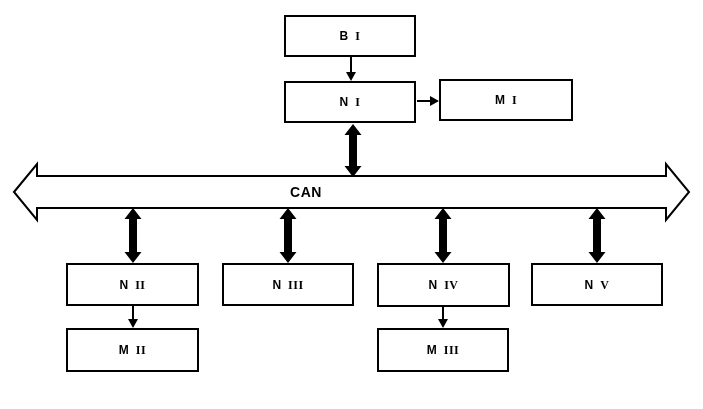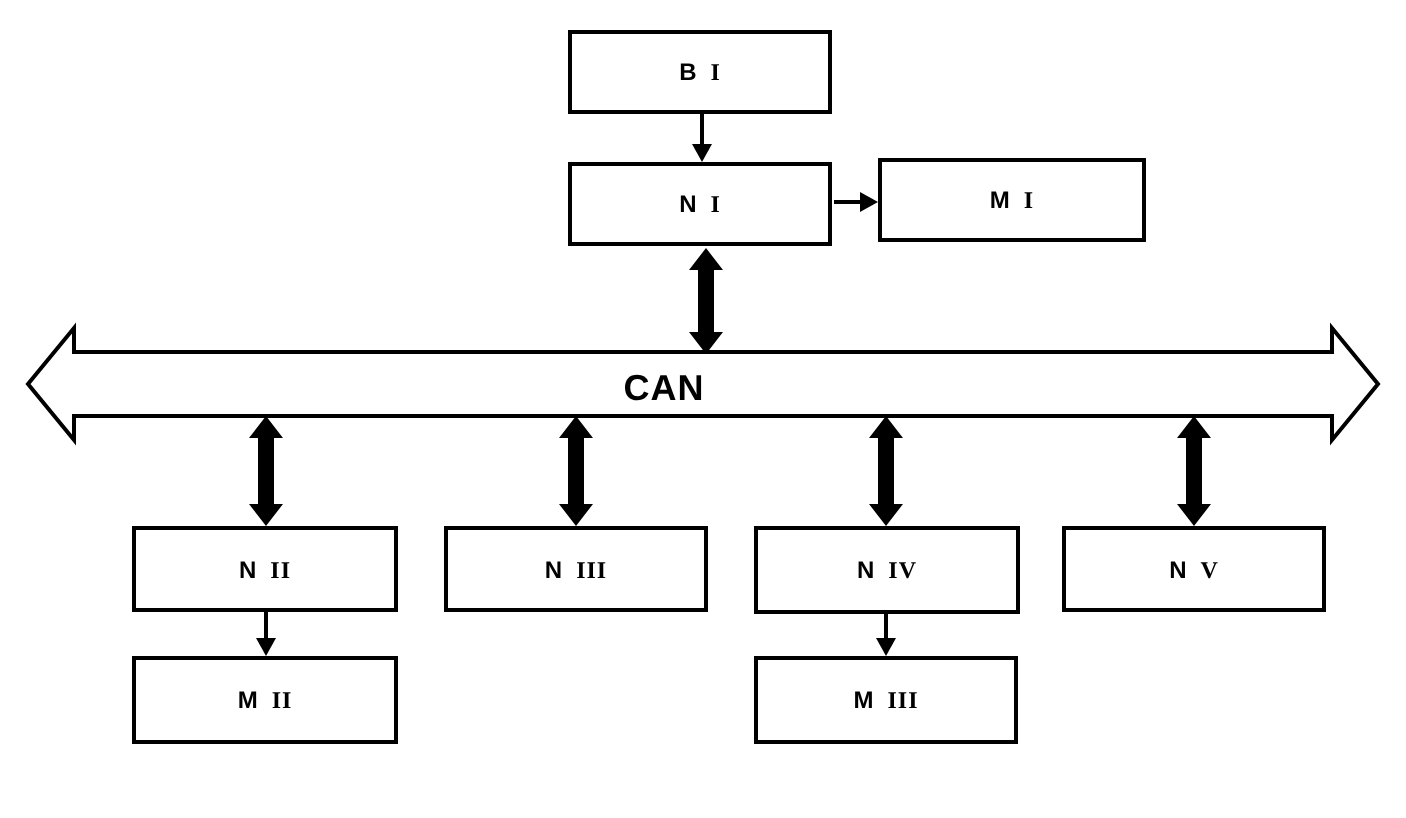--- a/index.html
+++ b/index.html
@@ -38,25 +38,24 @@
     font-family: "Liberation Serif", serif;
     letter-spacing: 0.5px;
   }
   .bus-label {
     position: absolute;
     left: 0;
     top: 184px;
     width: 612px;
     text-align: center;
     font-weight: bold;
-    font-size: 18px;
+    font-size: 14px;
     letter-spacing: 0.5px;
     color: #000000;
     font-family: "Liberation Sans", sans-serif;
-    padding-left: 26px;
   }
 </style>
 </head>
 <body>
 
 <div class="canvas">
 
   <svg class="connector-layer" viewBox="0 0 703 409" xmlns="http://www.w3.org/2000/svg">
 
     <polygon points="14,192 37,164 37,176 666,176 666,164 689,192 666,220 666,208 37,208 37,220" fill="#ffffff" stroke="#000000" stroke-width="2" stroke-linejoin="miter"></polygon>

